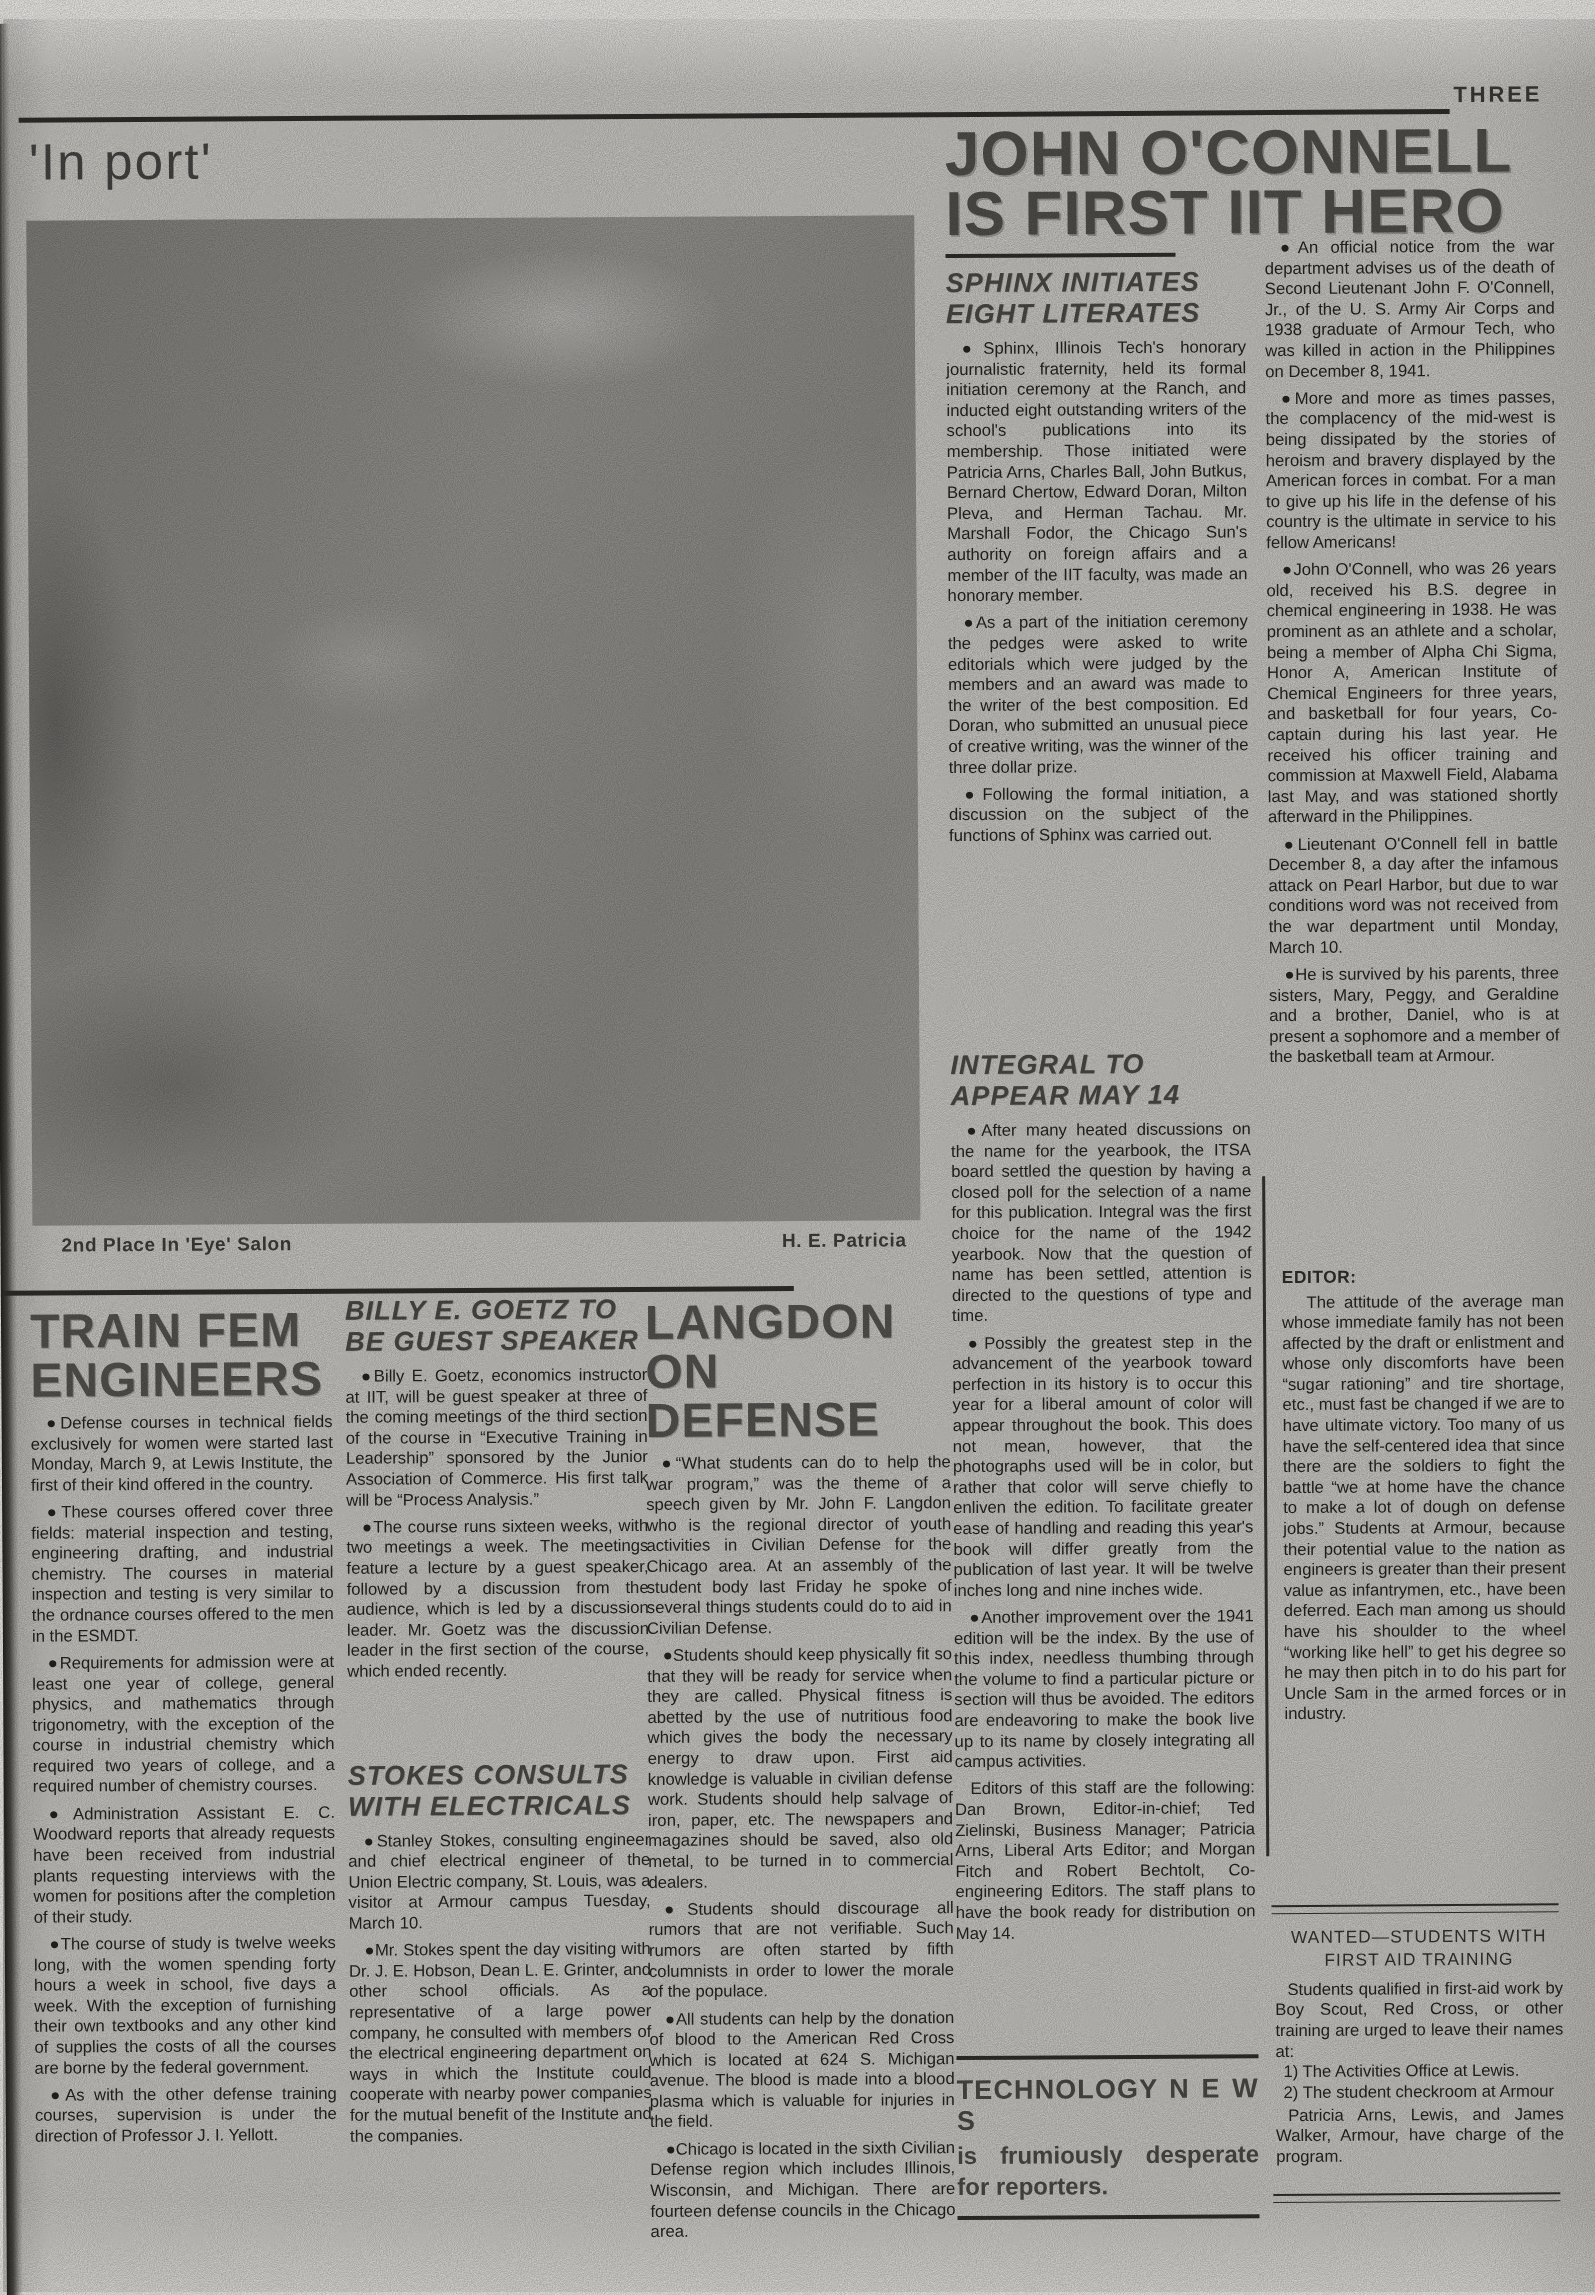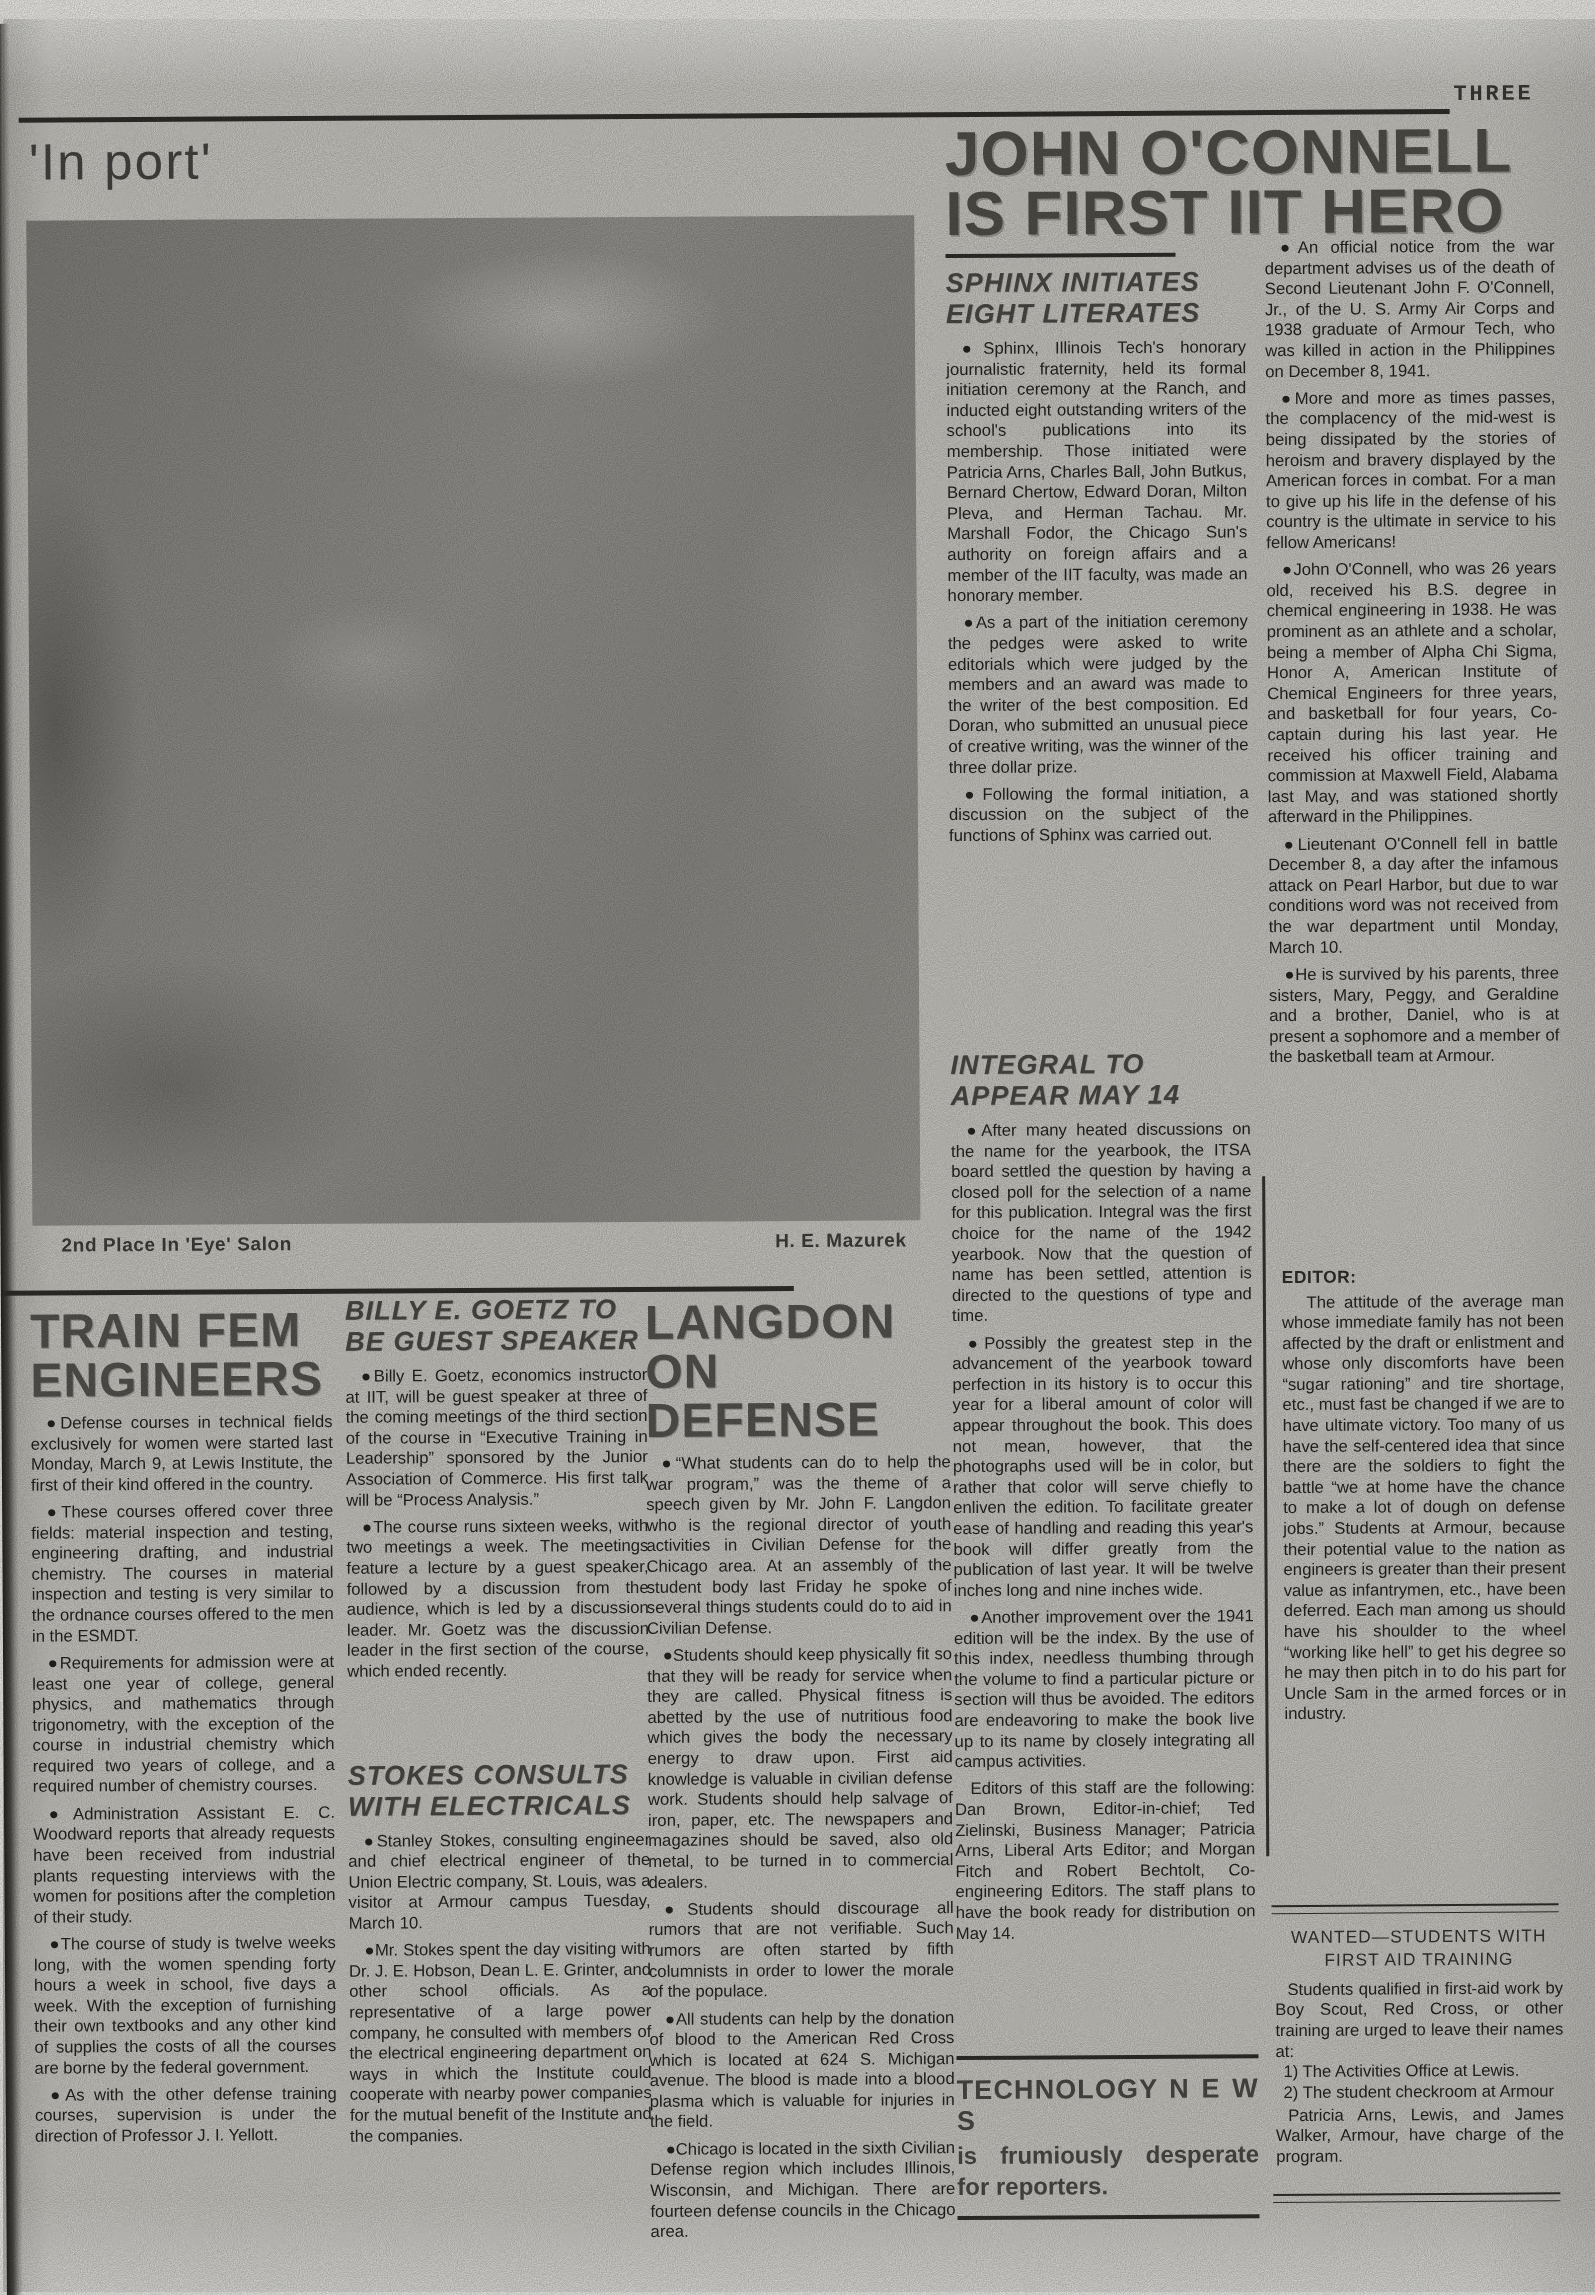--- a/index.html
+++ b/index.html
@@ -13,21 +13,21 @@
     background:
       linear-gradient(to right, rgba(0,0,0,0.12), rgba(0,0,0,0) 3%, rgba(0,0,0,0) 93%, rgba(0,0,0,0.07)),
       linear-gradient(to bottom, rgba(255,255,255,0.45), rgba(0,0,0,0) 3%, rgba(0,0,0,0) 96%, rgba(255,255,255,0.35)),
       #c8c7c2;
   }
   .content{position:absolute;inset:0;transform:rotate(-0.35deg);transform-origin:50% 50%;}
   .torn-edge{
     position:absolute;left:-3.3px;top:0;width:16.7px;height:100%;
     background:linear-gradient(to right,#232220,#4a4945 40%,rgba(90,88,84,0.35) 75%,rgba(0,0,0,0));
   }
-  .page-number{position:absolute;left:1457px;top:67px;font-size:22px;font-weight:bold;letter-spacing:2.8px;color:#3b3a37;font-family:Liberation Mono, monospace;}
+  .page-number{position:absolute;left:1457px;top:67px;font-size:22px;font-weight:bold;letter-spacing:2.8px;color:#3b3a37;}
   .rule{background:#2f2e2b;}
   .top-rule{position:absolute;left:22px;top:94px;width:1431px;height:5px;}
   .inport{position:absolute;left:32px;top:109px;font-size:51px;color:#454442;letter-spacing:2.2px;}
   .photo{
     position:absolute;left:29px;top:197px;width:888px;height:1005px;
     background:
       radial-gradient(ellipse 234px 100px at 60% 10%, rgba(255,255,255,0.30), rgba(255,255,255,0) 70%),
       radial-gradient(ellipse 167px 290px at 92% 42%, rgba(255,255,255,0.14), rgba(255,255,255,0) 70%),
       radial-gradient(ellipse 145px 84px at 38% 44%, rgba(255,255,255,0.16), rgba(255,255,255,0) 70%),
       radial-gradient(ellipse 290px 178px at 16% 86%, rgba(0,0,0,0.20), rgba(0,0,0,0) 72%),
@@ -93,21 +93,21 @@
 
   <div class="torn-edge"></div>
 
   <div class="page-number">THREE</div>
   <div class="rule top-rule"></div>
 
   <div class="inport">'In port'</div>
   <div class="photo"></div>
   <div class="caption-row">
     <span>2nd Place In 'Eye' Salon</span>
-    <span>H. E. Mazurek</span>
+    <span>H. E. Patricia</span>
   </div>
   <div class="rule caption-rule"></div>
 
   <div class="headline-main">
     <div>JOHN O'CONNELL</div>
     <div>IS FIRST IIT HERO</div>
   </div>
   <div class="rule sub-rule"></div>
 
   <section class="sphinx">

